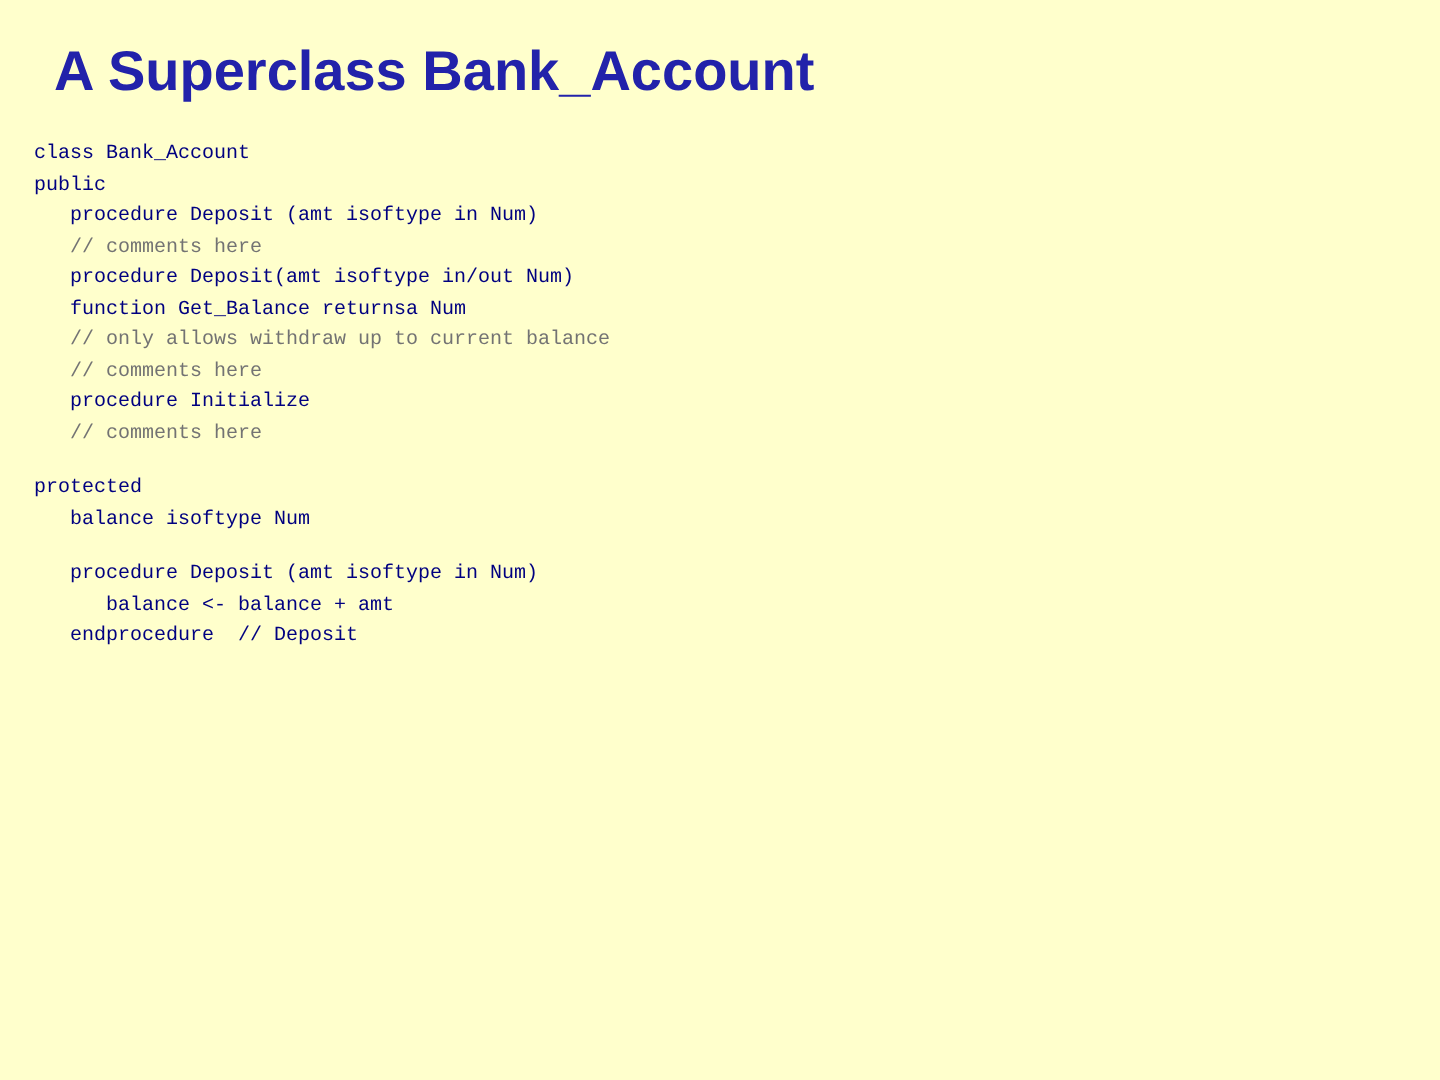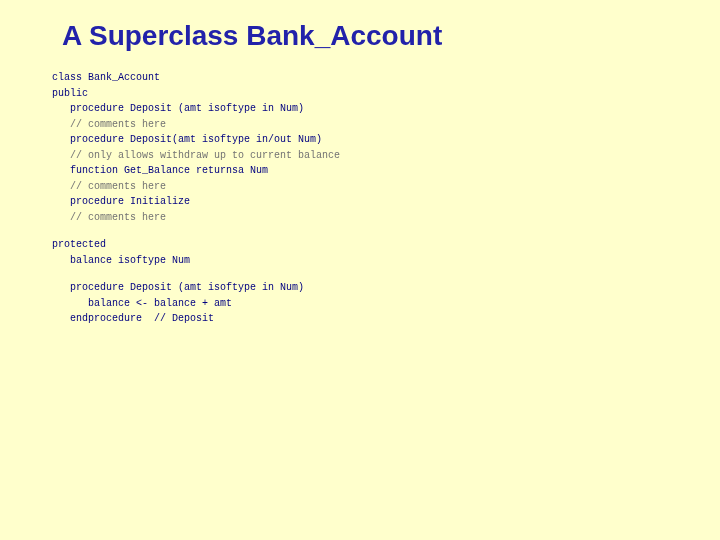--- a/index.html
+++ b/index.html
@@ -13,21 +13,21 @@
       height: 540px;
       background-color: #ffffcc;
       font-family: 'Courier New', Courier, monospace;
       overflow: hidden;
     }
 
     .page-container {
       width: 720px;
       height: 540px;
       background-color: #ffffcc;
-      padding: 20px 52px;
+      padding: 20px 17px;
     }
 
     .title {
       color: #2222aa;
       font-family: Arial, sans-serif;
       font-size: 28px;
       font-weight: bold;
       margin-bottom: 18px;
       margin-left: 10px;
     }
@@ -56,22 +56,22 @@
 <body>
 
 <div class="page-container">
   <h1 class="title">A Superclass Bank_Account</h1>
   <div class="code-block">
     <span class="code-line">class Bank_Account</span>
     <span class="code-line">public</span>
     <span class="code-line">   procedure Deposit (amt isoftype in Num)</span>
     <span class="code-line comment">   // comments here</span>
     <span class="code-line">   procedure Deposit(amt isoftype in/out Num)</span>
+    <span class="code-line">   function Get_Balance returnsa Num</span>
     <span class="code-line comment">   // only allows withdraw up to current balance</span>
-    <span class="code-line">   function Get_Balance returnsa Num</span>
     <span class="code-line comment">   // comments here</span>
     <span class="code-line">   procedure Initialize</span>
     <span class="code-line comment">   // comments here</span>
     <div class="spacer"></div>
     <span class="code-line">protected</span>
     <span class="code-line">   balance isoftype Num</span>
     <div class="spacer"></div>
     <span class="code-line">   procedure Deposit (amt isoftype in Num)</span>
     <span class="code-line">      balance &lt;- balance + amt</span>
     <span class="code-line">   endprocedure  // Deposit</span>

